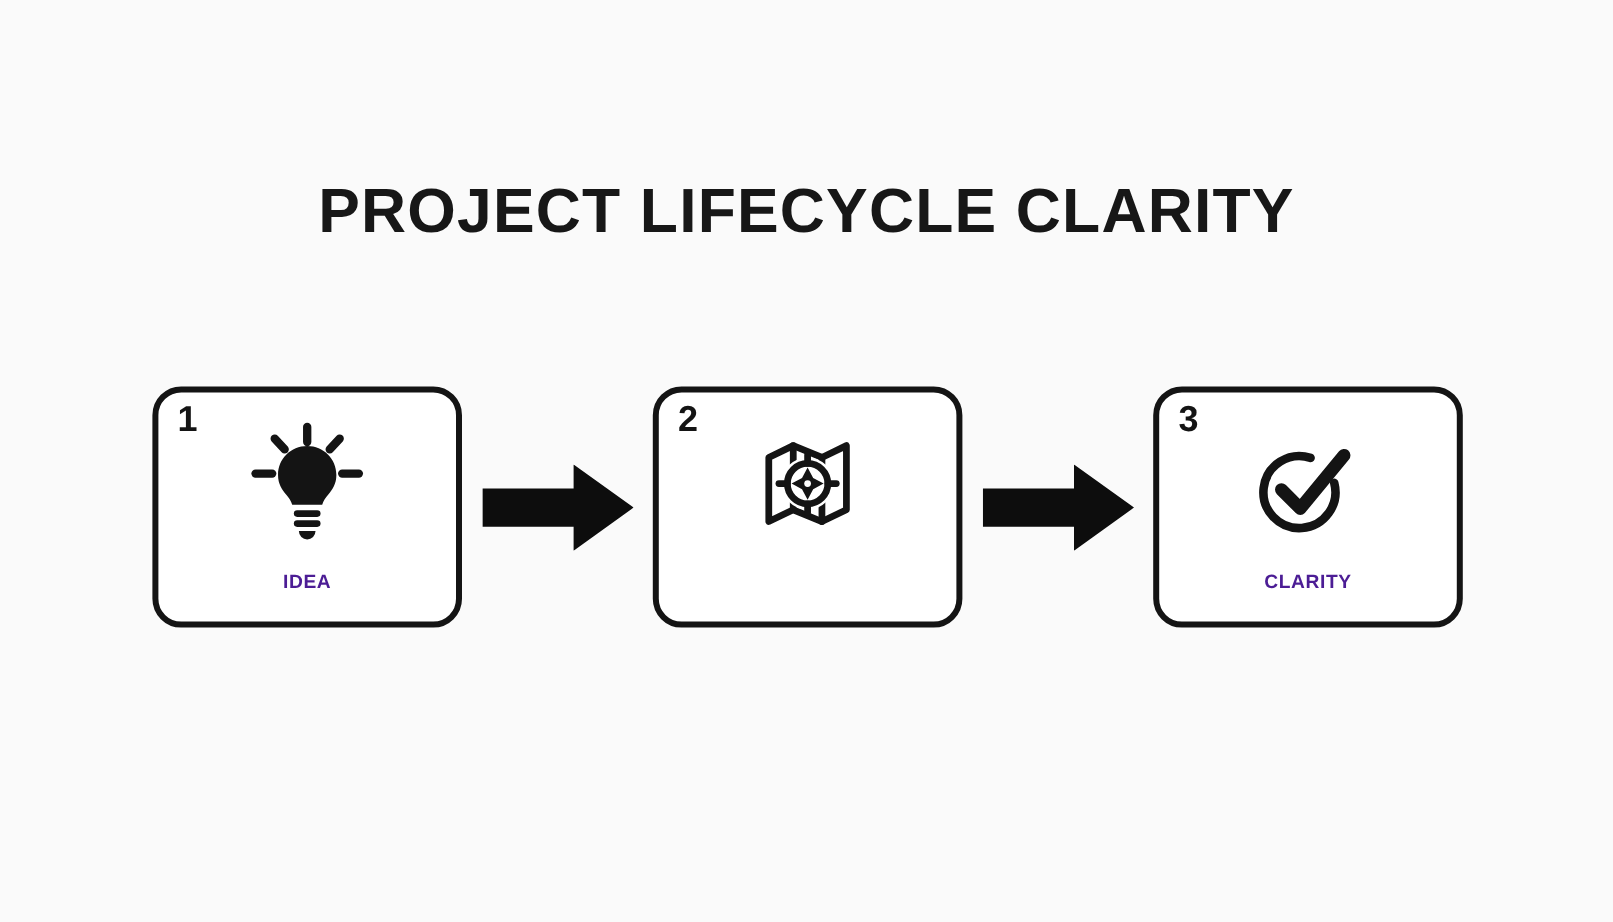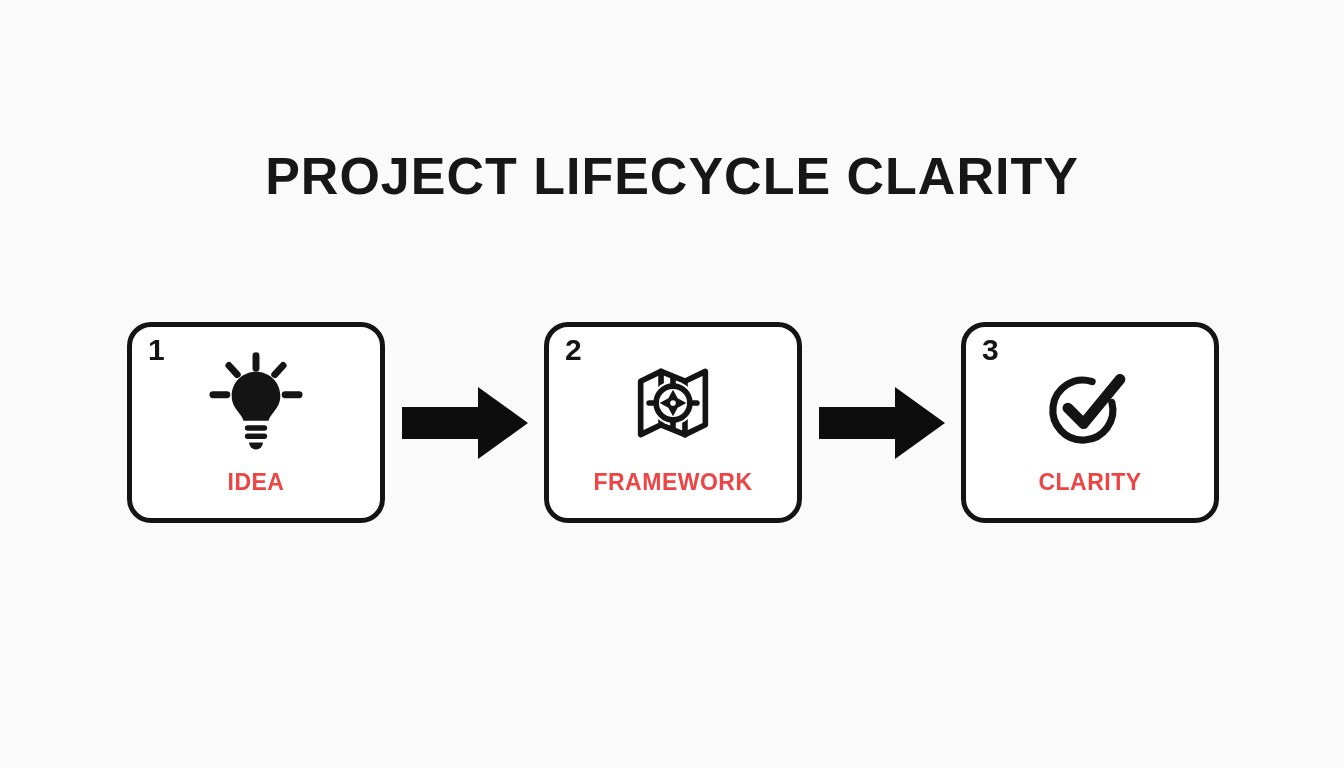--- a/index.html
+++ b/index.html
@@ -66,24 +66,24 @@
     display:flex;
     align-items:center;
     justify-content:center;
   }
   .step-label{
     position:absolute;
     bottom:24px;
     left:0;
     width:100%;
     text-align:center;
-    font-size:23px;
+    font-size:16px;
     font-weight:bold;
     letter-spacing:0.5px;
-    color:#ef4444;
+    color:#4c1d95;
     line-height:1;
   }
   .arrow-cell{
     width:159px;
     flex:0 0 auto;
     display:flex;
     align-items:center;
     justify-content:center;
   }
   .icon-svg{display:block;}
@@ -137,21 +137,20 @@
             <line x1="32" y1="15" x2="32" y2="20"></line>
             <line x1="32" y1="44" x2="32" y2="49"></line>
             <line x1="15" y1="32" x2="20" y2="32"></line>
             <line x1="44" y1="32" x2="49" y2="32"></line>
           </g>
           <circle cx="32" cy="32" r="12" fill="none" stroke="#141414" stroke-width="4"></circle>
           <path fill="#141414" d="M32 22.5 L35.3 28.7 L41.5 32 L35.3 35.3 L32 41.5 L28.7 35.3 L22.5 32 L28.7 28.7 Z"></path>
           <circle cx="32" cy="32" r="2" fill="#ffffff"></circle>
         </svg>
       </div>
-      <div class="step-label">FRAMEWORK</div>
     </div>
 
     <div class="arrow-cell">
       <svg class="icon-svg" width="126" height="72" viewBox="0 0 126 72" aria-hidden="true">
         <polygon points="0,20 76,20 76,0 126,36 76,72 76,52 0,52" fill="#0d0d0d"></polygon>
       </svg>
     </div>
 
     <div class="step-box">
       <div class="step-number">3</div>

